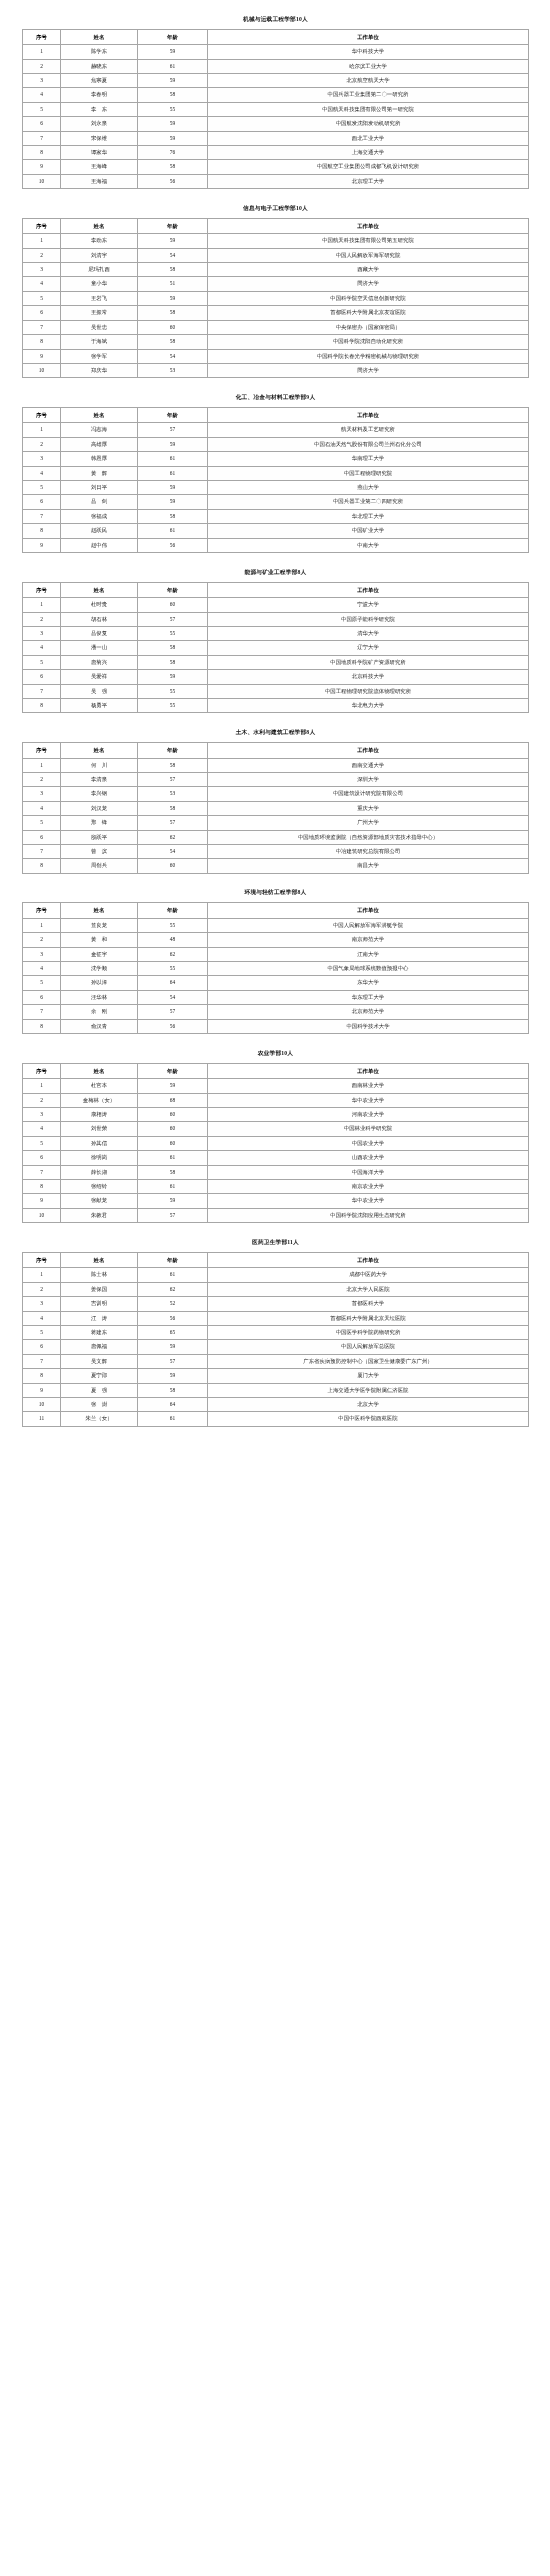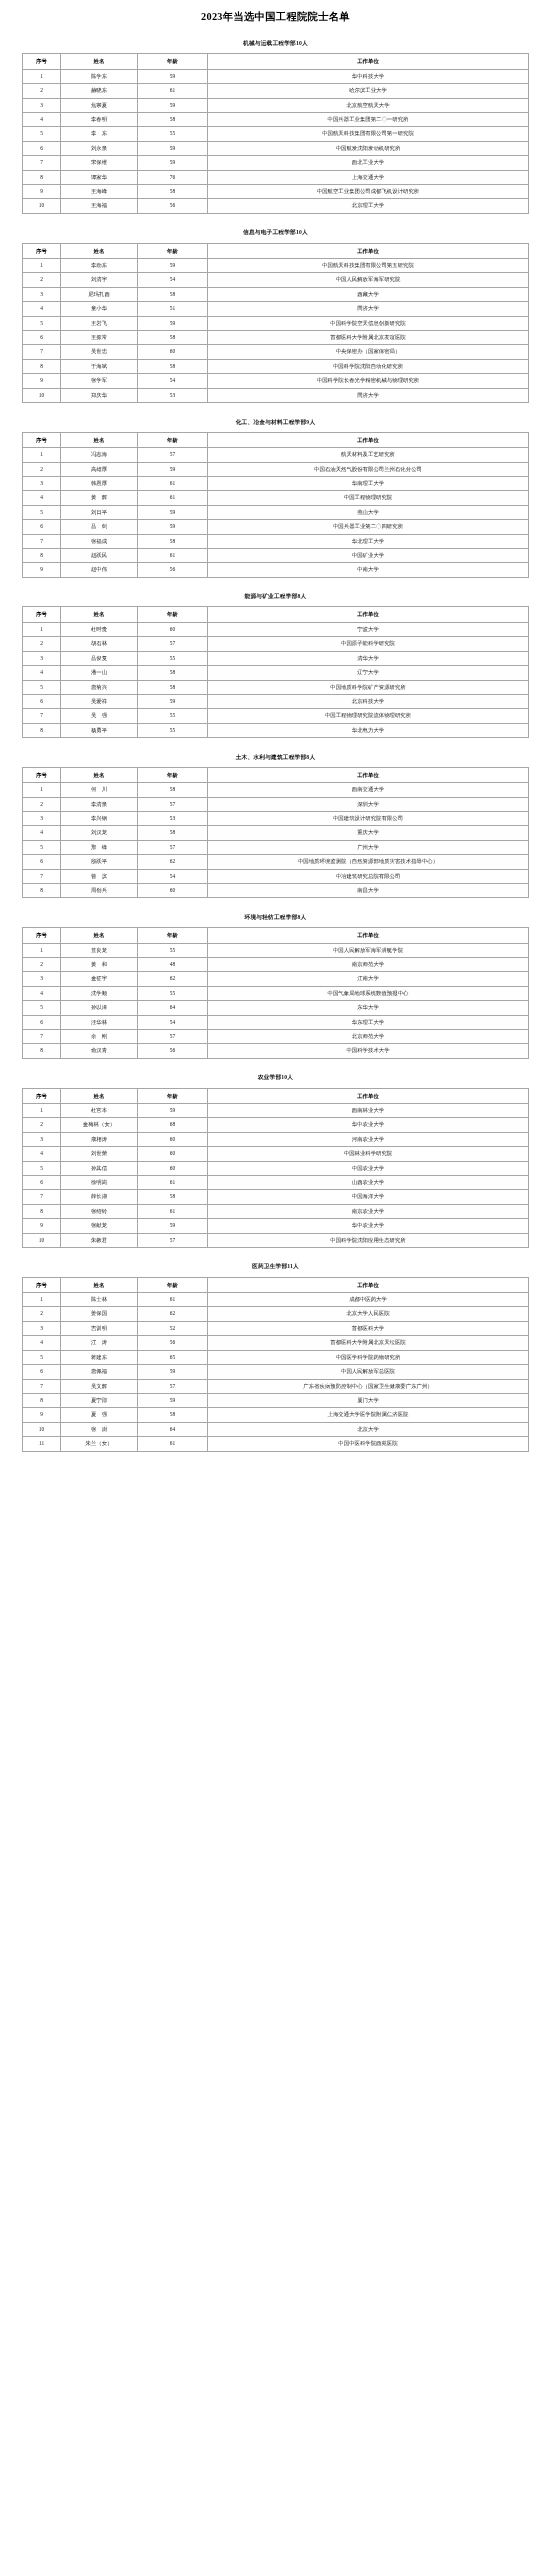--- a/index.html
+++ b/index.html
@@ -88,21 +88,20 @@
   table.roster tr.row-even td {
     background: #fefefe;
   }
   .spacer-bottom { height: 7.2px; }
 </style>
 </head>
 <body>
 
 <div class="page">
 
-  <h1 class="doc-title">2023年当选中国工程院院士名单</h1>
 
   <div id="sections-root">
       <div class="section">
         <div class="section-title">机械与运载工程学部10人</div>
         <table class="roster">
           <colgroup>
             <col class="c-idx">
             <col class="c-name">
             <col class="c-age">
             <col class="c-org">

